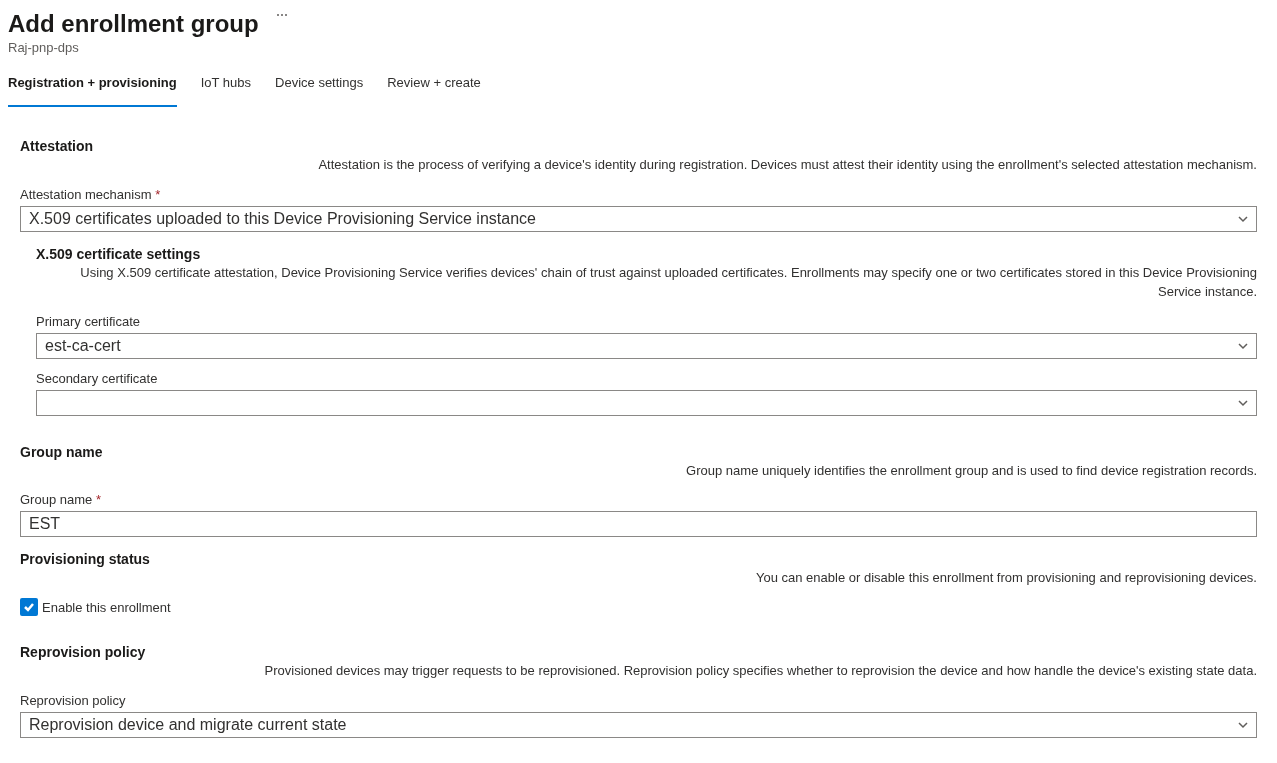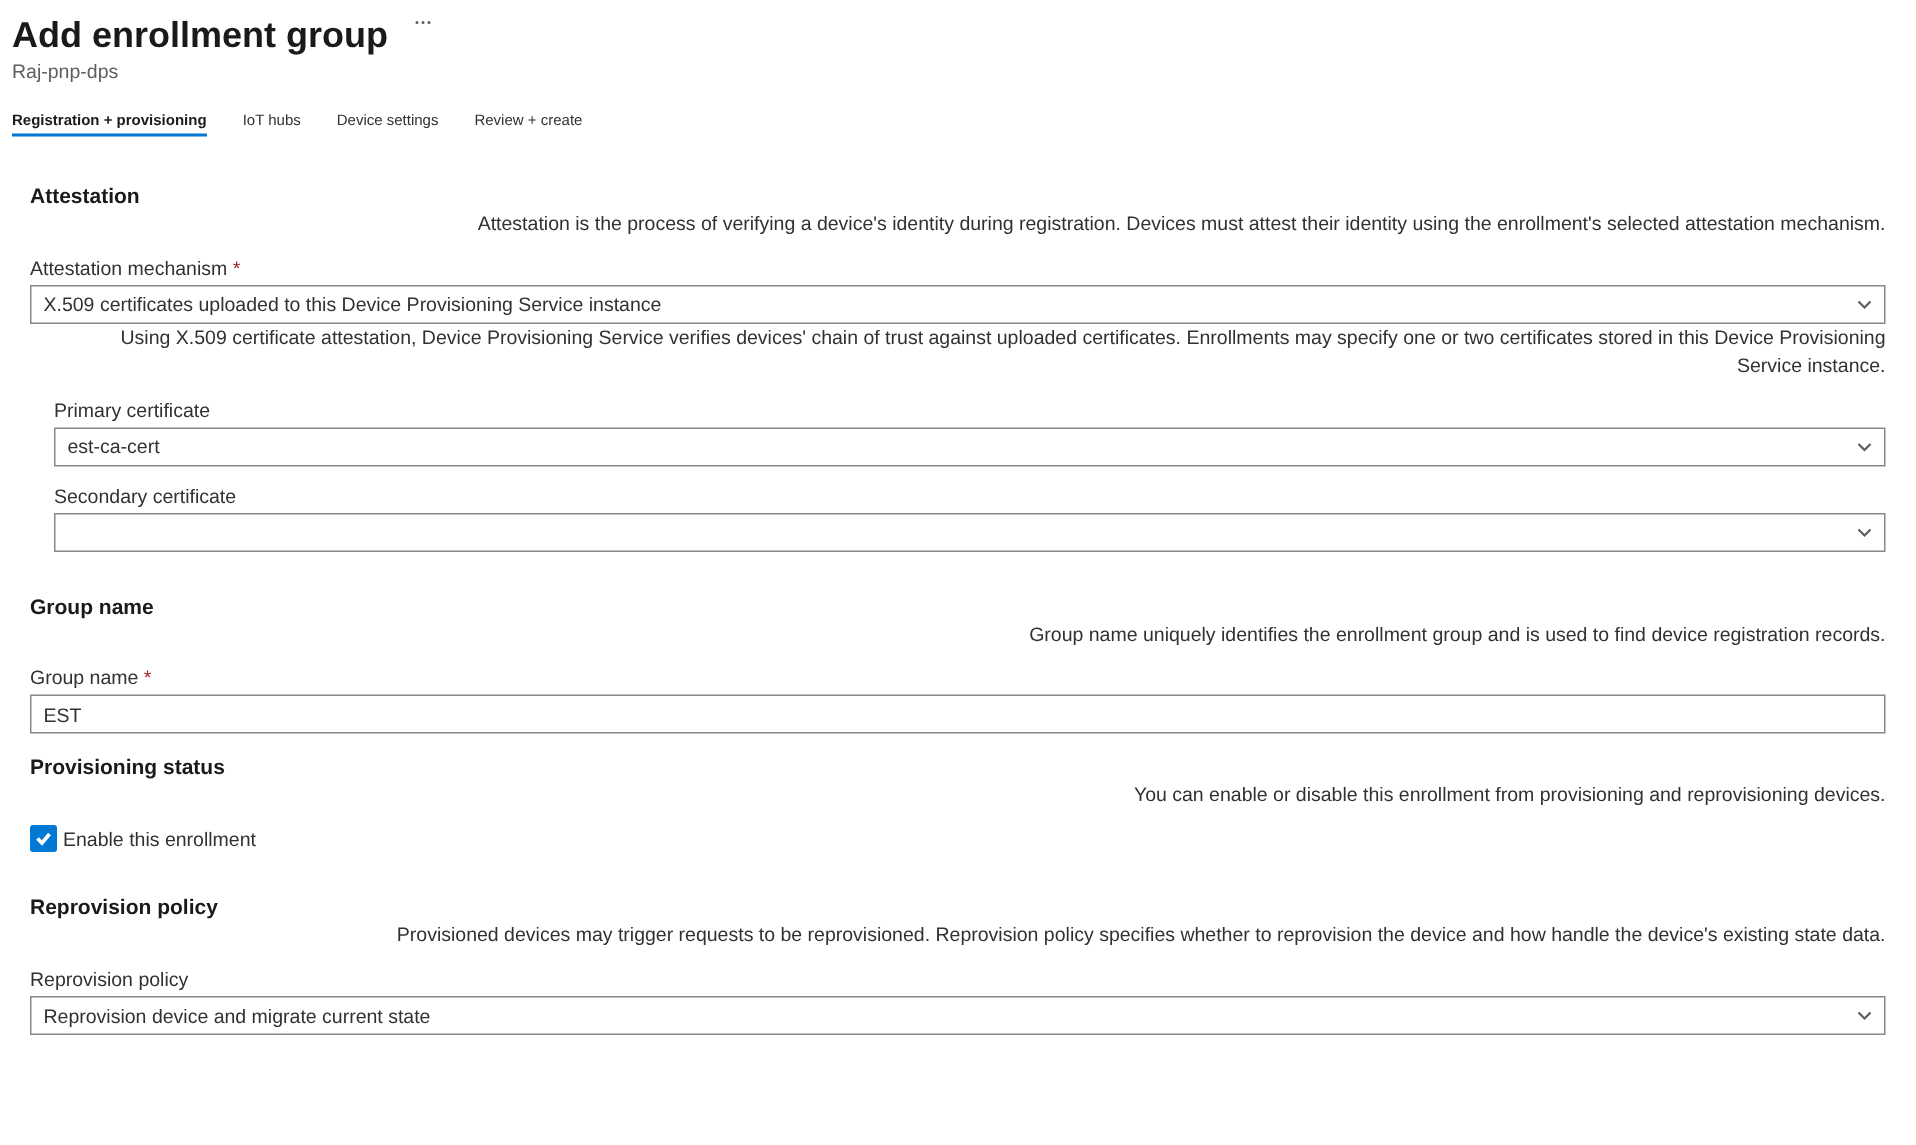--- a/index.html
+++ b/index.html
@@ -35,22 +35,22 @@
     color: #605e5c;
     margin-top: 2px;
   }
   .tabs {
     display: flex;
     gap: 24px;
     margin-top: 14px;
     border-bottom: 0;
   }
   .tab {
-    padding: 6px 0 4px 0;
-    font-size: 10px;
+    padding: 6px 0 16px 0;
+    font-size: 13px;
     color: #323130;
     cursor: pointer;
     position: relative;
   }
   .tab.active {
     font-weight: 600;
     color: #1b1a19;
   }
   .tab.active::after {
     content: "";
@@ -77,21 +77,21 @@
     font-size: 13px;
     color: #323130;
     margin: 12px 0 4px 0;
   }
   .req { color: #a4262c; }
   .select, .textinput {
     width: 100%;
     height: 26px;
     border: 1px solid #8a8886;
     background: #fff;
-    font-size: 13px;
+    font-size: 16px;
     color: #323130;
     padding: 0 28px 0 8px;
     position: relative;
     display: flex;
     align-items: center;
   }
   .select-wrap { position: relative; }
   .chevron {
     position: absolute;
     right: 8px;
@@ -161,20 +161,21 @@
       </div>
       <span class="chevron">
         <svg viewBox="0 0 12 12">
             <path d="M2 4 L6 8 L10 4"></path>
           </svg>
       </span>
     </div>
   </div>
 
   <div class="indent">
+    <div class="section-title">X.509 certificate settings</div>
     <p class="section-desc">Using X.509 certificate attestation, Device Provisioning Service verifies devices' chain of trust against uploaded certificates. Enrollments may specify one or two certificates stored in this Device Provisioning Service instance.</p>
 
     <div class="field-label">Primary certificate</div>
     <div class="select-wrap">
       <div class="select">
         <span>est-ca-cert</span>
       </div>
       <span class="chevron">
         <svg viewBox="0 0 12 12">
             <path d="M2 4 L6 8 L10 4"></path>

